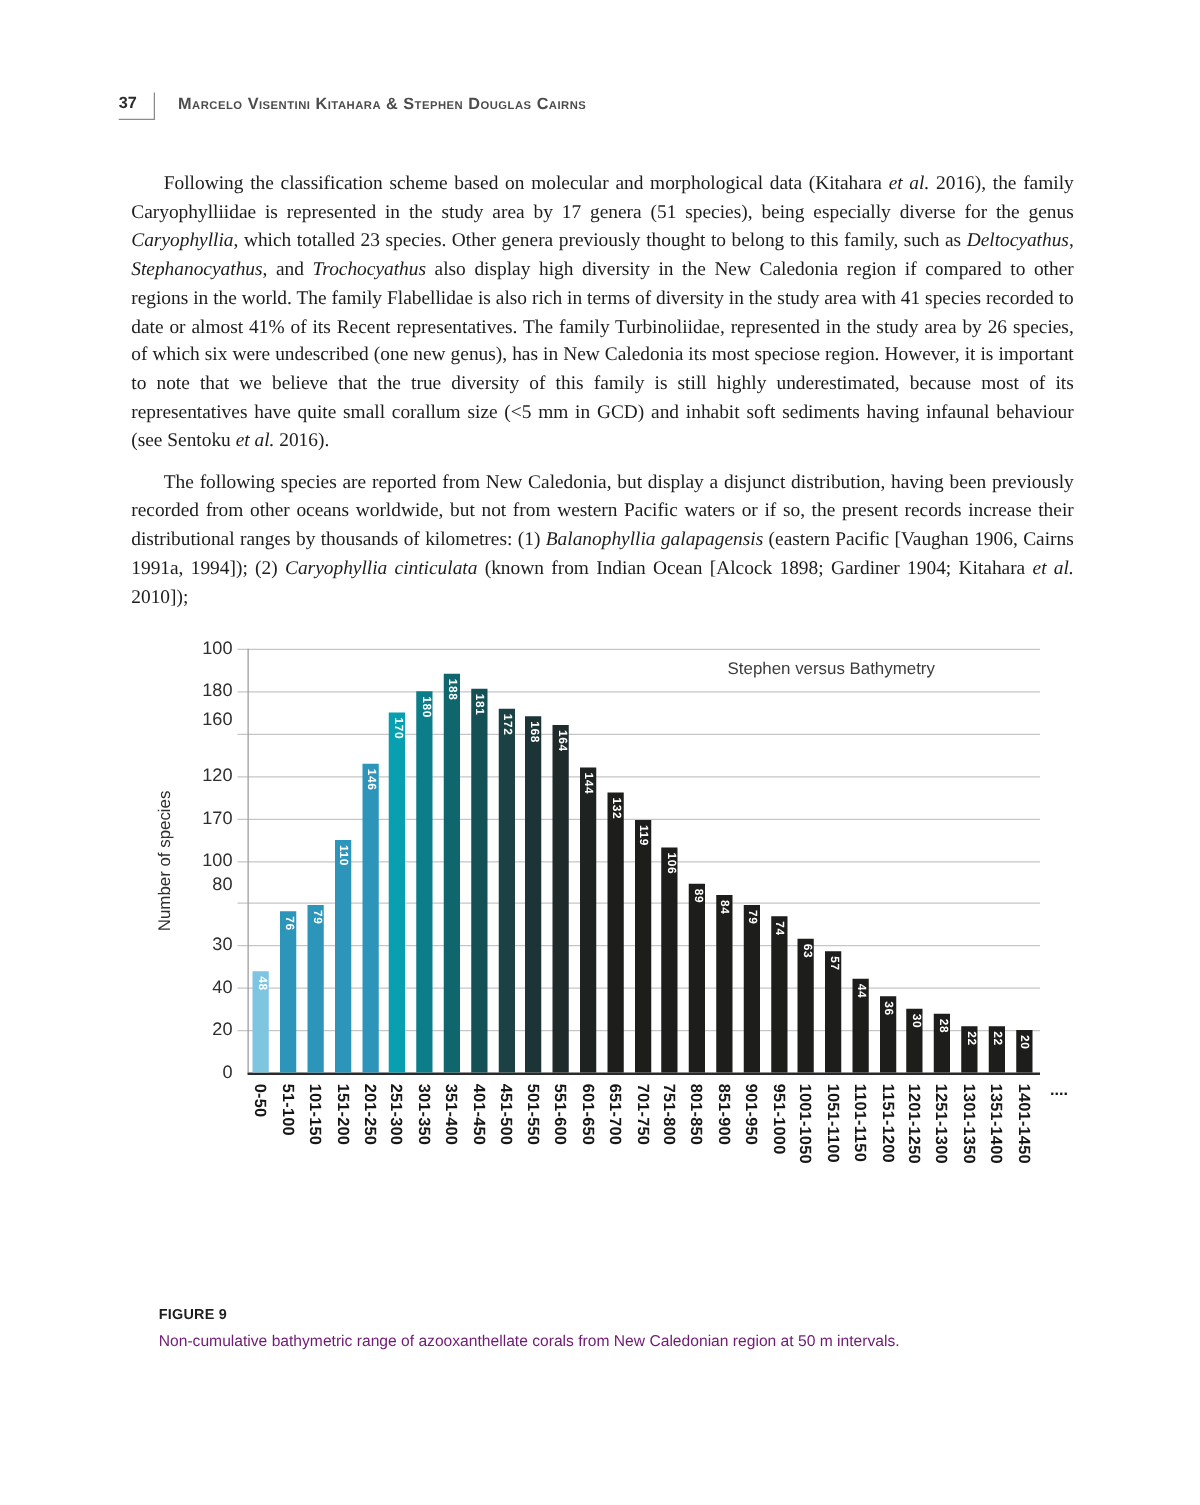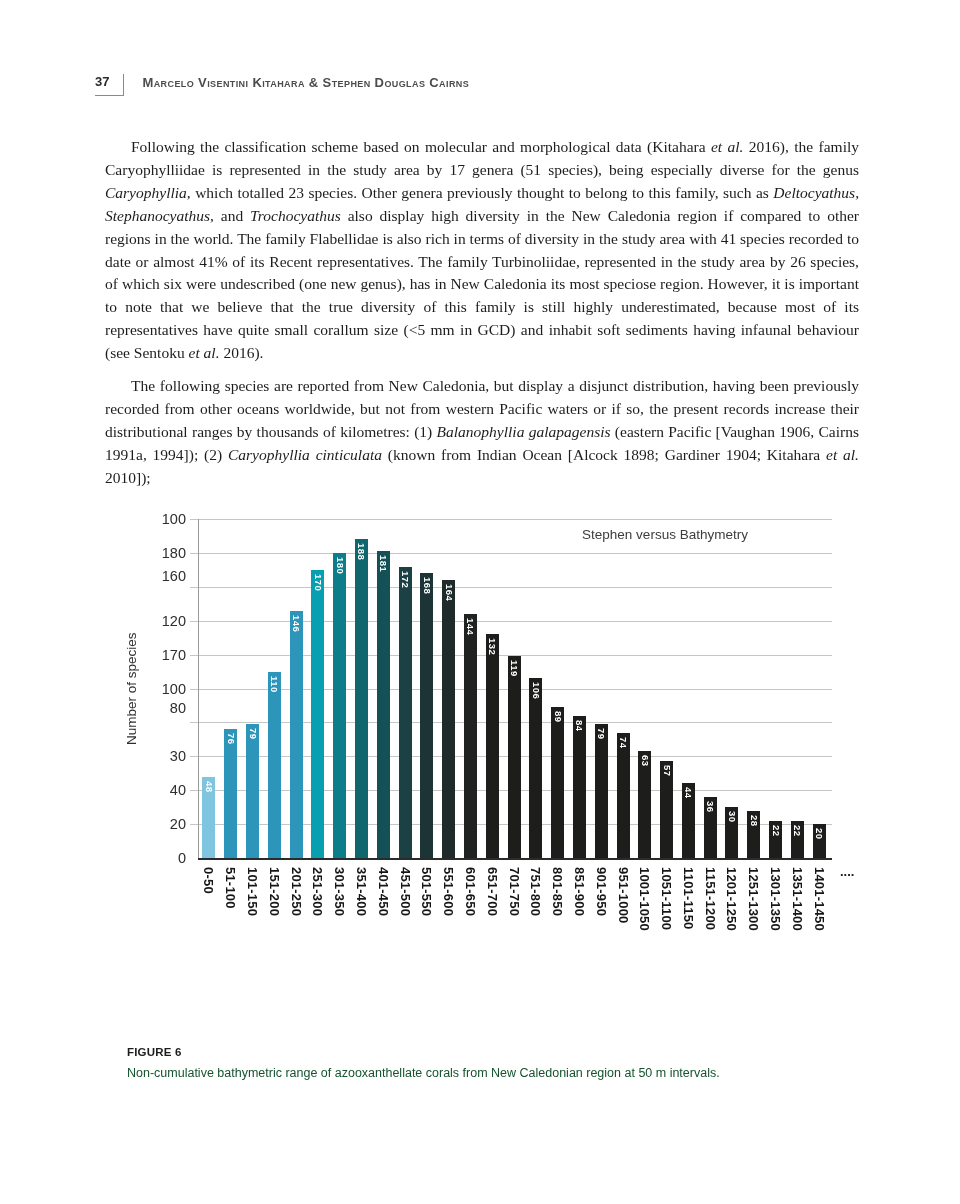--- a/index.html
+++ b/index.html
@@ -72,21 +72,21 @@
   .xaxis-title{
     position:absolute;left:198px;top:470px;width:560px;text-align:center;
     font-size:13.5px;color:#222222;
   }
   
   .caption{
     position:absolute;left:127px;top:1046px;width:720px;
     font-family:"Liberation Sans", sans-serif;
   }
   .caption .figlabel{font-size:11.5px;font-weight:bold;color:#1d1d1d;letter-spacing:0.2px;}
-  .caption .figtext{font-size:12.5px;color:#14532d;margin-top:8px;}
+  .caption .figtext{font-size:12.5px;color:#701a75;margin-top:8px;}
 </style>
 </head>
 <body>
 
 <div class="page">
 
   <div class="runhead">
     <span class="pagenum">37</span>
     <span class="authors">Marcelo Visentini Kitahara &amp; Stephen Douglas Cairns</span>
   </div>
@@ -208,17 +208,17 @@
         <div class="barval" style="left:802.3px;top:324.7px;">22</div>
         <div class="xtick" style="left:803.8px;top:367px;">1351-1400</div>
         <div class="bar" style="left:812.6px;top:324.1px;width:13px;height:33.9px;background:#1d1d1b;"></div>
         <div class="barval" style="left:824.1px;top:328.1px;">20</div>
         <div class="xtick" style="left:825.6px;top:367px;">1401-1450</div>
         <div class="xoverflow" style="left:840px;top:364px;">....</div>
       </div>
   </div>
 
   <div class="caption">
-    <div class="figlabel">FIGURE 6</div>
+    <div class="figlabel">FIGURE 9</div>
     <div class="figtext">Non-cumulative bathymetric range of azooxanthellate corals from New Caledonian region at 50 m intervals.</div>
   </div>
 
 </div>
 
 </body></html>

